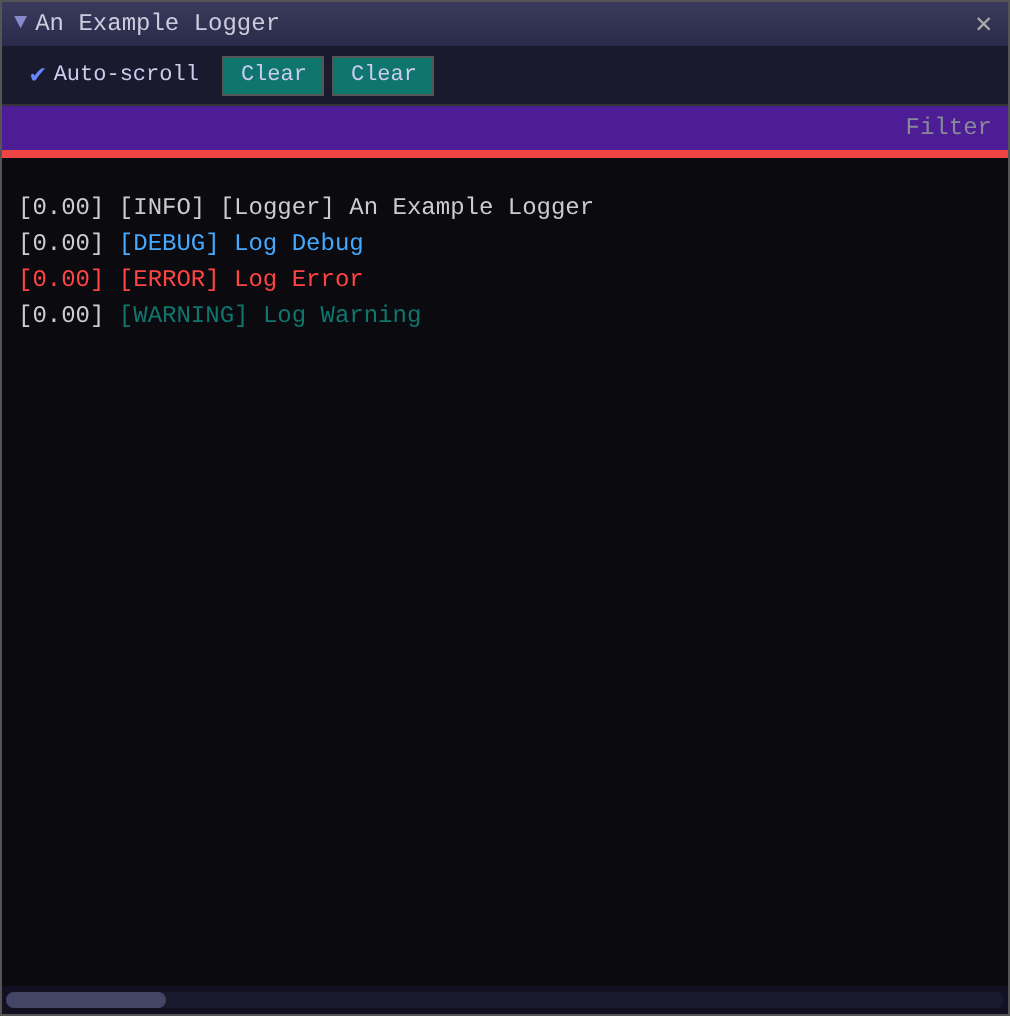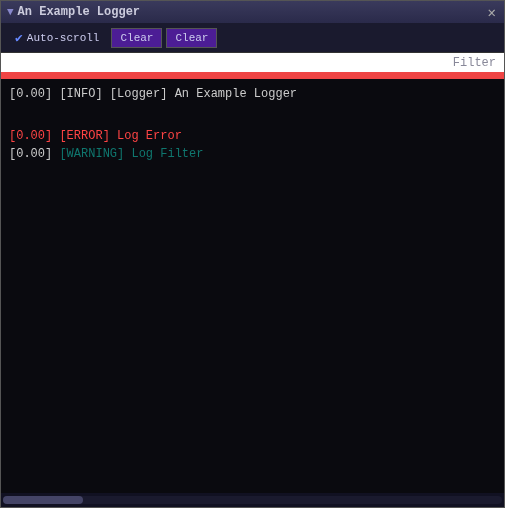--- a/index.html
+++ b/index.html
@@ -38,21 +38,20 @@
     .title-bar-icon {
       color: #8888cc;
       font-size: 11px;
       margin-right: 4px;
     }
 
     .title-bar-text {
       color: #ccccdd;
       font-size: 12px;
       flex: 1;
-      font-weight: bold;
     }
 
     .title-bar-close {
       color: #aaaaaa;
       font-size: 14px;
       cursor: pointer;
       padding: 0 2px;
     }
 
     .toolbar {
@@ -60,21 +59,21 @@
       height: 30px;
       display: flex;
       align-items: center;
       padding: 0 6px;
       gap: 4px;
       flex-shrink: 0;
       border-bottom: 1px solid #333;
     }
 
     .toolbar-btn {
-      background: #4c1d95;
+      background: #0f766e;
       border: 1px solid #555;
       color: #ccccee;
       font-size: 11px;
       padding: 2px 8px;
       cursor: pointer;
       font-family: 'Courier New', Courier, monospace;
       height: 20px;
       display: flex;
       align-items: center;
     }
@@ -89,60 +88,59 @@
       height: 20px;
       cursor: pointer;
     }
 
     .checkmark {
       color: #6688ff;
       font-size: 13px;
     }
 
     .filter-bar {
-      background: #ffffff;
+      background: #4c1d95;
       height: 26px;
       display: flex;
       align-items: center;
       justify-content: flex-end;
       padding: 0 8px;
       flex-shrink: 0;
-      border-bottom: 7px solid #ef4444;
+      border-bottom: 4px solid #ef4444;
     }
 
     .filter-label {
       color: #888899;
       font-size: 12px;
     }
 
     .log-area {
       flex: 1;
       background: #0a0a0f;
-      padding: 6px 8px;
+      padding: 16px 8px;
       overflow-y: auto;
       overflow-x: auto;
     }
 
     .log-line {
       white-space: nowrap;
       line-height: 1.5;
       font-size: 12px;
     }
 
     .log-info {
       color: #cccccc;
     }
 
     .log-debug {
       color: #44aaff;
     }
 
     .log-error {
       color: #ff4444;
-      margin-top: 24px;
     }
 
     .log-warning {
       color: #ff8800;
     }
 
     .timestamp {
       color: #cccccc;
     }
 
@@ -201,29 +199,34 @@
   <div class="filter-bar">
     <span class="filter-label">Filter</span>
   </div>
 
   <div class="log-area">
     <div class="log-line log-info">
       <span class="timestamp">[0.00]</span>
       <span class="log-level-info"> [INFO] </span>
       <span class="log-info"> [Logger] An Example Logger</span>
     </div>
+    <div class="log-line log-debug">
+      <span class="log-level-info" style="color:#cccccc">[0.00]</span>
+      <span class="log-level-debug"> [DEBUG] </span>
+      <span class="log-level-debug"> Log Debug</span>
+    </div>
     <div class="log-line log-error">
       <span class="log-level-error">[0.00]</span>
       <span class="log-level-error"> [ERROR] </span>
       <span class="log-level-error"> Log Error</span>
     </div>
     <div class="log-line log-warning">
       <span class="log-level-info" style="color:#cccccc">[0.00]</span>
       <span class="log-level-warning"> [WARNING] </span>
-      <span class="log-level-warning"> Log Filter</span>
+      <span class="log-level-warning"> Log Warning</span>
     </div>
   </div>
 
   <div class="scrollbar-area">
     <div class="scrollbar-track">
       <div class="scrollbar-thumb"></div>
     </div>
   </div>
 </div>
 

